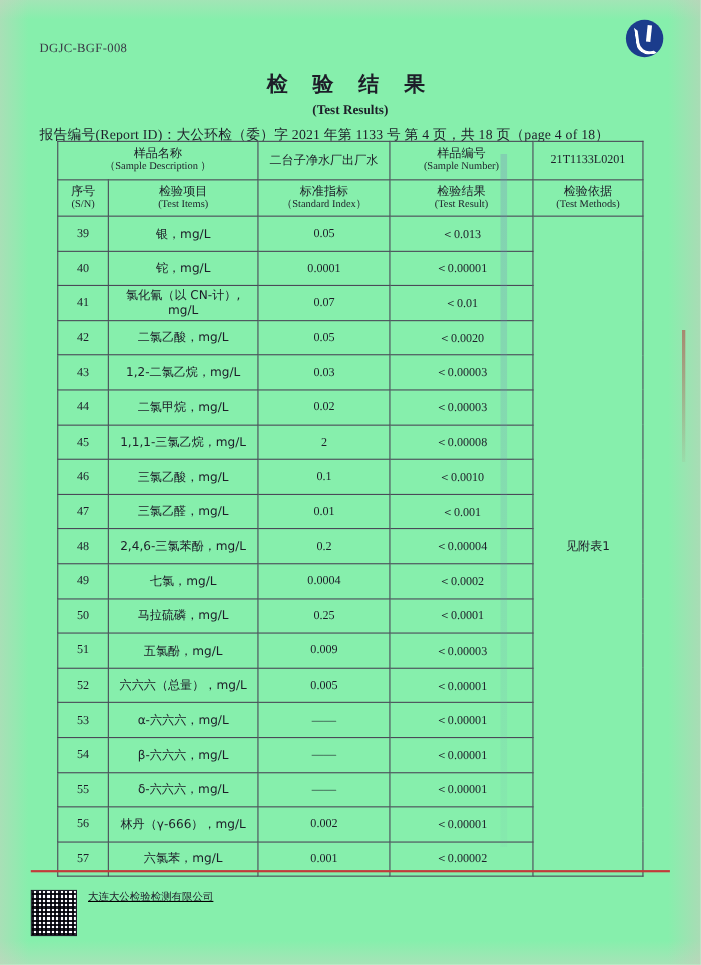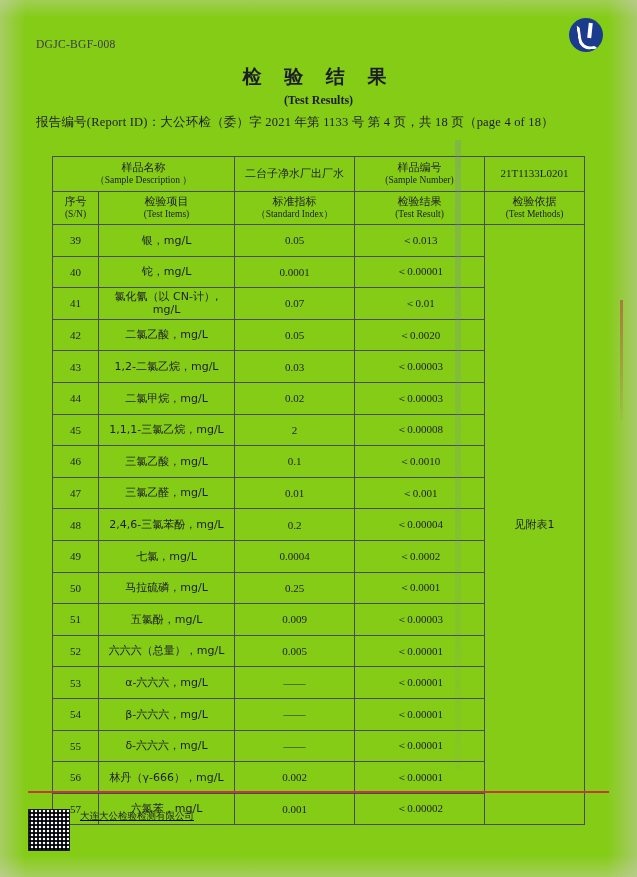--- a/index.html
+++ b/index.html
@@ -7,21 +7,21 @@
     padding: 0;
     background: #f0ece4;
   }
   body {
     font-family: "Liberation Serif", serif;
   }
   .page {
     position: relative;
     width: 637px;
     height: 877px;
-    background: #84cc16;
+    background: #86efac;
     overflow: hidden;
   }
   
   .paper-tint {
     position: absolute;
     inset: 0;
     background:
       linear-gradient(90deg, rgba(210,205,195,0.45) 0px, rgba(255,255,255,0) 26px),
       linear-gradient(270deg, rgba(205,200,190,0.5) 0px, rgba(255,255,255,0) 30px),
       linear-gradient(180deg, rgba(215,210,200,0.35) 0px, rgba(255,255,255,0) 18px),
@@ -111,21 +111,21 @@
     position: absolute;
     left: 36px;
     top: 114px;
     font-size: 12.5px;
     color: #1d1d28;
     letter-spacing: 0.2px;
   }
   table.results {
     position: absolute;
     left: 52px;
-    top: 156px;
+    top: 128px;
     width: 532px;
     border-collapse: collapse;
     table-layout: fixed;
   }
   table.results td {
     border: 1px solid #4a4a58;
     text-align: center;
     vertical-align: middle;
     color: #1d1d28;
     font-size: 11px;

